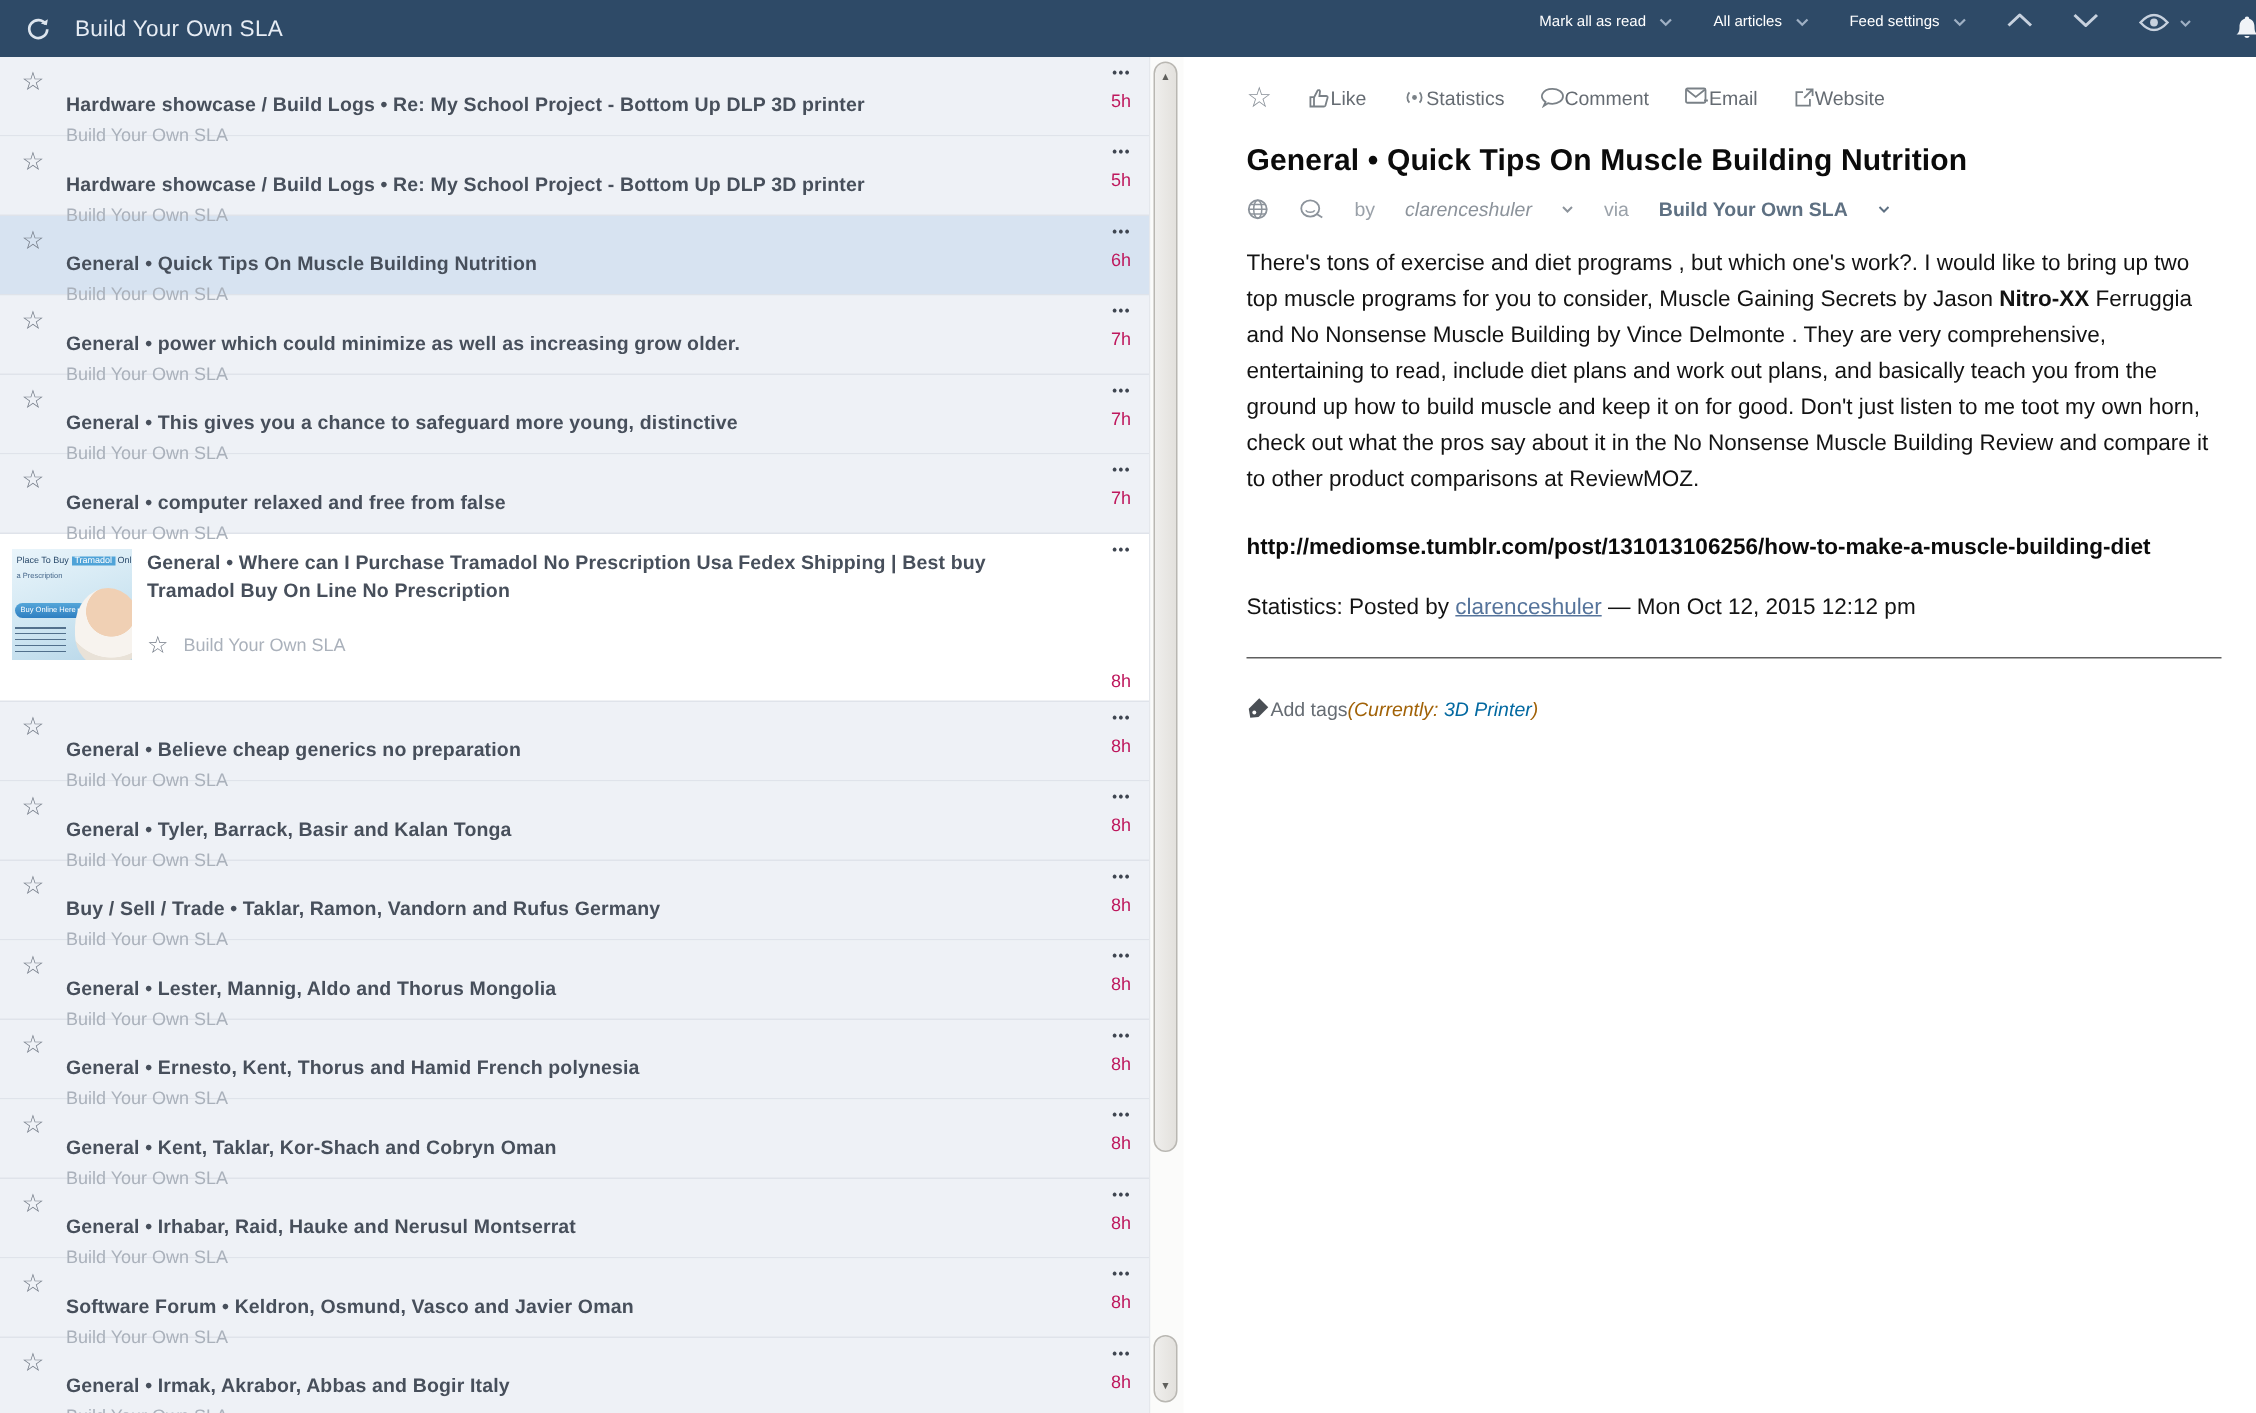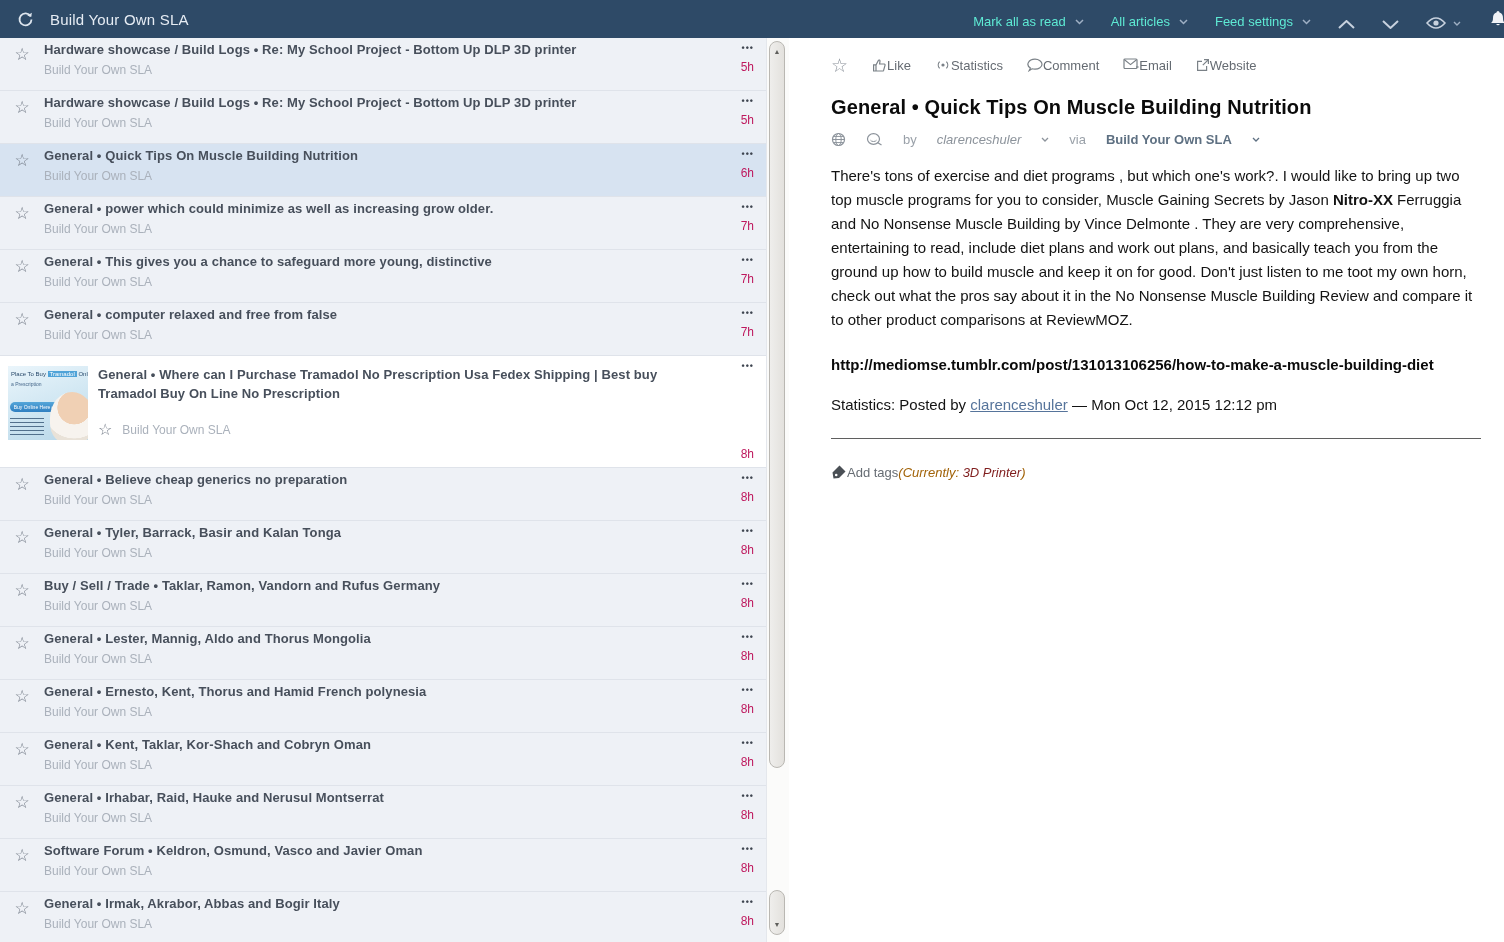--- a/index.html
+++ b/index.html
@@ -9,38 +9,38 @@
     font-family:"Liberation Sans",sans-serif;
     -webkit-font-smoothing:antialiased;
   }
   
   .topbar{
     height:38px;background:#2e4a67;display:flex;align-items:center;
     color:#dde5ee;position:relative;z-index:5;
   }
   .refresh-btn{margin-left:15px;width:20px;height:20px;display:flex;align-items:center;justify-content:center;cursor:pointer;}
   .topbar-title{margin-left:15px;font-size:15px;color:#e6ecf4;letter-spacing:.2px;}
-  .topbar-right{margin-left:auto;display:flex;align-items:flex-end;gap:27px;padding-right:4px;font-size:13px;color:#5eead4;}
+  .topbar-right{margin-left:auto;display:flex;align-items:flex-start;gap:27px;padding-right:4px;font-size:10px;color:#ffffff;}
   .tb-menu{display:flex;align-items:center;gap:9px;cursor:pointer;white-space:nowrap;}
   .chev{display:inline-block;}
   .nav-arrow{cursor:pointer;display:flex;align-items:center;}
   .eye-group{display:flex;align-items:center;gap:7px;cursor:pointer;}
   .bell{margin-right:-8px;cursor:pointer;display:flex;align-items:center;}
 
   
   .main{display:flex;height:904px;}
   .list-pane{width:766px;overflow:hidden;background:#ffffff;border-right:1px solid #e4e7ec;}
   
   .row{
     display:flex;height:53px;box-sizing:border-box;background:#eef1f6;
     border-bottom:1px solid #dfe3ea;cursor:pointer;
   }
   .row.selected{background:#d7e3f1;}
   .star{width:44px;flex-shrink:0;text-align:center;font-size:17px;color:#747c88;padding-top:6px;box-sizing:border-box;}
-  .row-main{flex:1;min-width:0;padding-top:4px;}
+  .row-main{flex:1;min-width:0;padding-top:24px;}
   .row-title{font-size:13px;font-weight:bold;color:#474f5b;white-space:nowrap;overflow:hidden;letter-spacing:.1px;}
   .row-feed{font-size:12px;color:#aab1bb;margin-top:6px;}
   .row-right{width:58px;flex-shrink:0;box-sizing:border-box;padding:5px 12px 6px 0;display:flex;flex-direction:column;align-items:flex-end;gap:7px;}
   .dots{font-size:9px;font-weight:bold;letter-spacing:1px;color:#3e4550;line-height:10px;}
   .time{font-size:12px;color:#be185d;}
   
   .row-thumb{display:flex;height:112px;box-sizing:border-box;background:#ffffff;border-bottom:1px solid #dfe3ea;cursor:pointer;}
   .thumb{
     width:80px;height:74px;margin:10px 0 0 8px;flex-shrink:0;position:relative;overflow:hidden;
     background:linear-gradient(160deg,#eaf5fb 0%,#cfe6f2 55%,#b7d6e8 100%);
@@ -90,21 +90,21 @@
   .byline .author{font-style:italic;color:#8c939b;cursor:pointer;}
   .byline .via-feed{font-weight:bold;color:#5e7082;cursor:pointer;}
   .body-text{margin-top:17px;width:652px;font-size:15px;line-height:24px;color:#131313;}
   .url-line{margin-top:24px;font-weight:bold;font-size:15px;color:#0b0b0b;}
   .stats-line{margin-top:23px;font-size:15px;color:#131313;}
   .stats-link{color:#56749b;text-decoration:underline;cursor:pointer;}
   .sep{width:650px;border:none;border-top:1px solid #5f5f5f;margin:25px 0 0 0;}
   .tag-row{display:flex;align-items:center;margin-top:25px;font-size:13px;}
   .tag-label{color:#666c73;cursor:pointer;}
   .tag-currently{font-style:italic;color:#a16207;}
-  .tag-value{font-style:italic;color:#7f1d1d;}
+  .tag-value{font-style:italic;color:#0369a1;}
   svg{display:block;}
 </style>
 </head>
 <body>
 
 <header class="topbar">
   <span class="refresh-btn">
     <svg width="17" height="17" viewBox="0 0 17 17">
         <path d="M13.6 5.2 A6 6 0 1 0 14.5 8.5" fill="none" stroke="#dde5ee" stroke-width="1.8"></path>
         <path d="M14.9 1.8 L14.2 5.9 L10.2 4.6 Z" fill="#dde5ee"></path>

